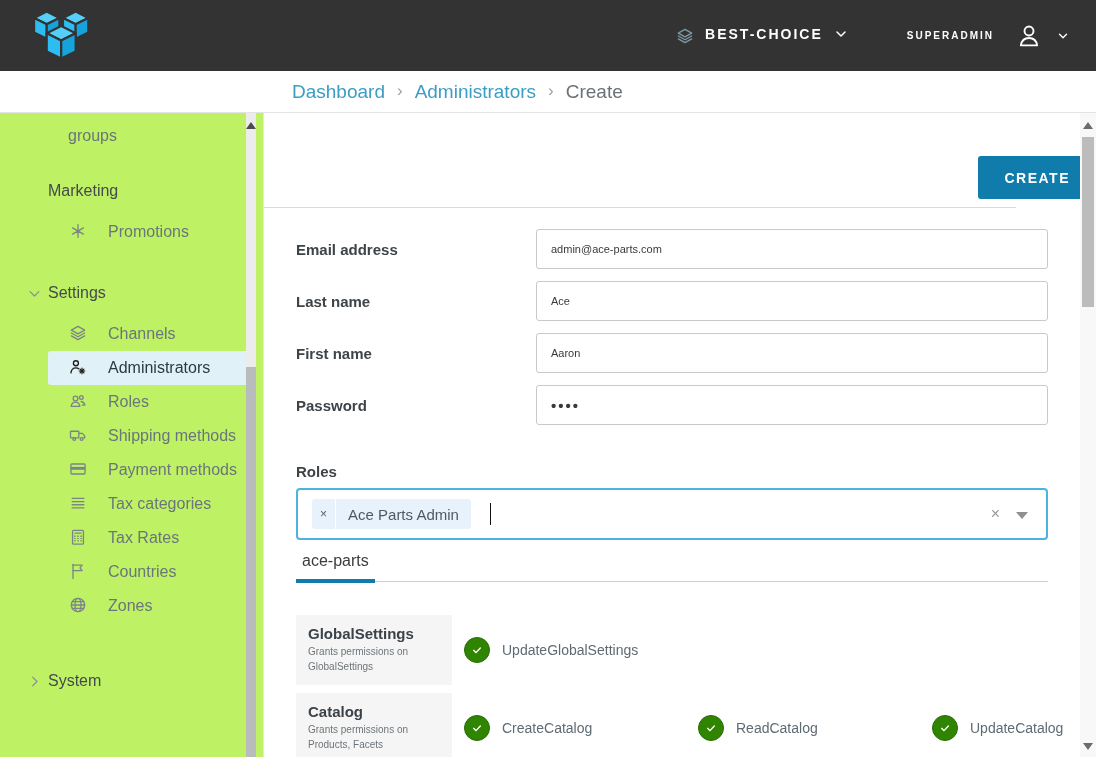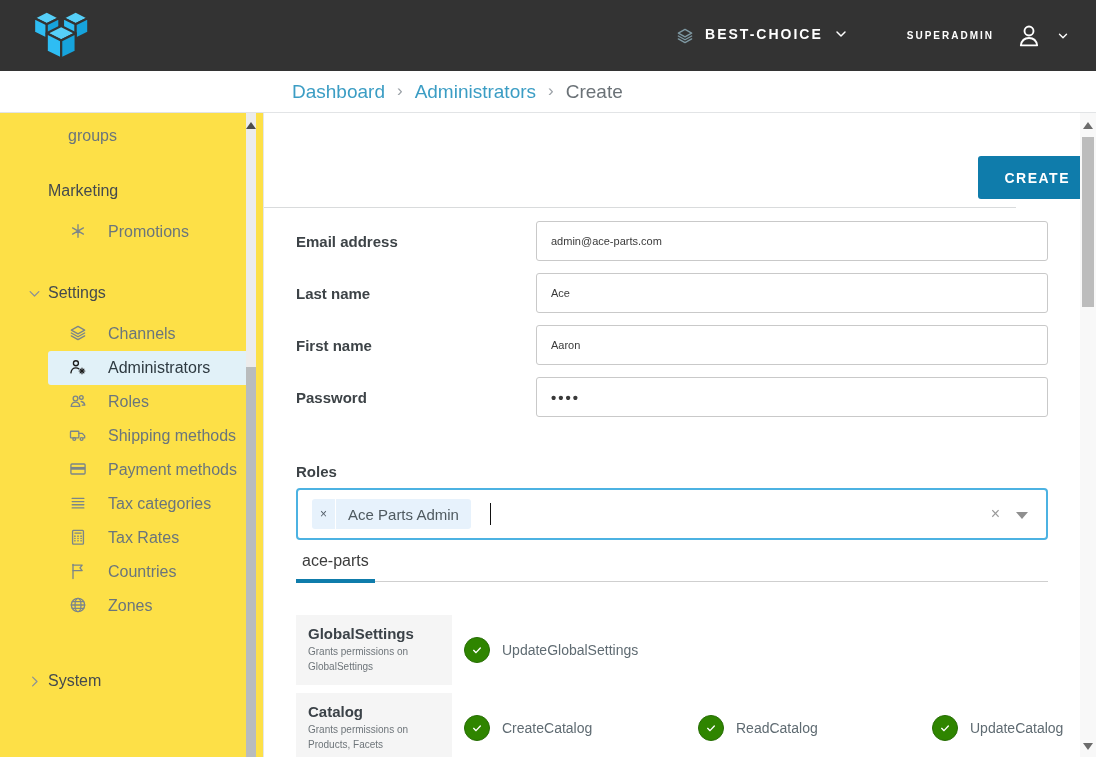--- a/index.html
+++ b/index.html
@@ -21,21 +21,21 @@
   .breadcrumb-bar { height:42px; background:#ffffff; border-bottom:1px solid #e2e4e6; display:flex; align-items:center; flex:0 0 auto; }
   .breadcrumb { padding-left:292px; font-size:19px; display:flex; gap:12px; }
   .crumb-link { color:#3b9dc4; text-decoration:none; cursor:pointer; }
   .crumb-sep { color:#9aa0a6; font-size:17px; }
   .crumb-current { color:#6b7277; }
 
   
   .content-row { flex:1 1 auto; display:flex; height:644px; overflow:hidden; }
 
   
-  .sidebar { width:264px; flex:0 0 264px; background:#fde047; border-right:1px solid #e6e6e6; position:relative; overflow:hidden; }
+  .sidebar { width:264px; flex:0 0 264px; background:#bef264; border-right:1px solid #e6e6e6; position:relative; overflow:hidden; }
   .sidebar nav { padding-top:0; }
   .nav-item { position:relative; margin-left:48px; width:198px; padding:5px 8px 5px 20px; font-size:16px; color:#6a757c; line-height:24px; cursor:pointer; border-radius:3px 0 0 3px; }
   .nav-item .nav-ico { display:inline-block; width:20px; height:20px; vertical-align:-4px; margin-right:20px; color:#7b8589; }
   .nav-item.active { background:#e1f1f8; color:#2e3a41; }
   .nav-item.active .nav-ico { color:#1b1b1b; }
   .nav-item.clipped { margin-top:-16px; height:50px; }
   .nav-item.clipped .lbl2 { display:block; margin-top:22px; }
   .section-title { position:relative; padding:6px 8px 6px 48px; font-size:16px; color:#444a4e; line-height:24px; margin-top:26px; margin-bottom:6px; }
   .section-title .sec-caret { position:absolute; left:27px; top:11px; width:15px; height:15px; color:#8a9196; }
   .spacer-sm { height:14px; }
@@ -44,21 +44,21 @@
   .sb-scroll { position:absolute; top:0; right:7px; width:10px; height:644px; background:#ececec; }
   .sb-up { position:absolute; top:9px; left:0; width:0; height:0; border-left:5px solid transparent; border-right:5px solid transparent; border-bottom:7px solid #4c4c4c; cursor:pointer; }
   .sb-thumb { position:absolute; top:254px; left:0; width:10px; height:390px; background:#b9bcbd; cursor:pointer; }
 
   
   .main { flex:1 1 auto; position:relative; background:#ffffff; overflow:hidden; }
   .content { position:absolute; left:32px; top:0; width:752px; }
   .create-btn { position:absolute; top:43px; right:0; height:43px; padding:0 26px; background:#0f7cab; color:#ffffff; border:none; border-radius:3px; font-family:"Liberation Sans",sans-serif; font-size:14px; font-weight:700; letter-spacing:1.5px; cursor:pointer; }
   .top-divider { position:absolute; top:94px; left:0; width:752px; border:none; border-top:1px solid #d9dbdc; }
 
-  .form { position:absolute; top:108px; left:0; width:752px; }
+  .form { position:absolute; top:116px; left:0; width:752px; }
   .form-row { display:grid; grid-template-columns:240px 1fr; align-items:center; margin-bottom:12px; }
   .form-row label { font-size:15px; font-weight:700; color:#3d4347; }
   .form-row input { height:40px; border:1px solid #c9c9c9; border-radius:3px; padding:0 14px; font-family:"Liberation Sans",sans-serif; font-size:11px; color:#3a3a3a; width:100%; outline:none; }
   .form-row input.masked { font-weight:700; letter-spacing:2px; font-size:15px; }
 
   .roles-group { position:absolute; top:350px; left:0; width:752px; }
   .roles-label { font-size:15px; font-weight:700; color:#3d4347; margin-bottom:8px; }
   .roles-select { height:52px; border:2px solid #4cb2e2; border-radius:4px; background:#fff; display:flex; align-items:center; padding:0 14px; position:relative; cursor:text; }
   .chip { display:flex; align-items:stretch; background:#e7f2fc; border-radius:3px; overflow:hidden; height:30px; }
   .chip-remove { display:flex; align-items:center; padding:0 8px; font-size:12px; color:#55606a; border-right:1px solid #ffffff; cursor:pointer; }

